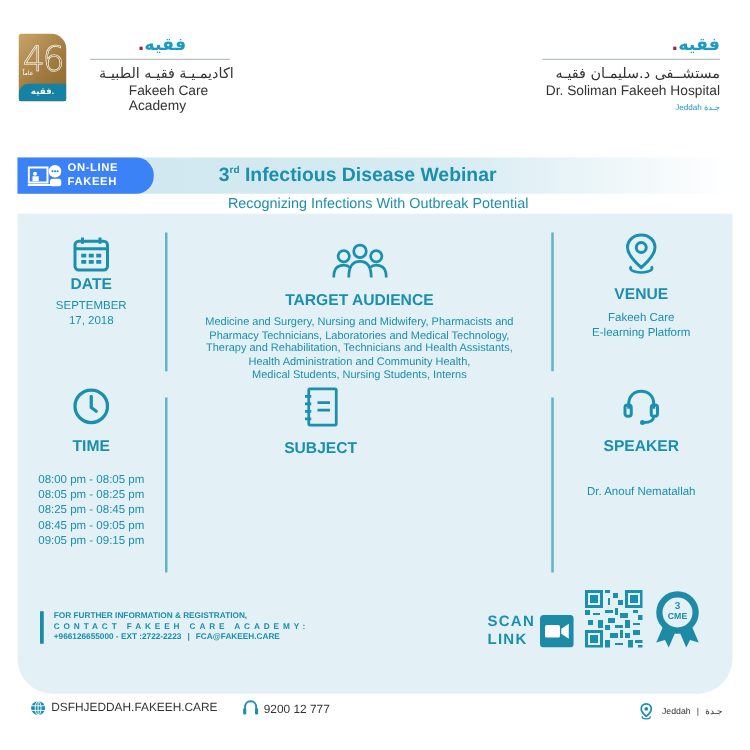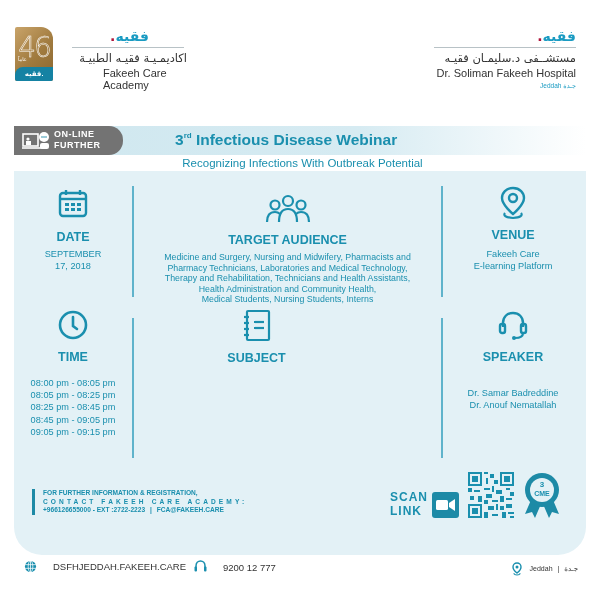--- a/index.html
+++ b/index.html
@@ -20,42 +20,42 @@
 
   .logo-ar { font-family: "DejaVu Sans", sans-serif; font-weight: bold; color: #1a9bc2; font-size: 14px; direction: rtl; }
   .logo-ar .dot { color: #b0153b; }
   .logo-rule { height: 1px; background: #b8c2c6; }
   .ar-line { font-family: "DejaVu Sans", sans-serif; font-size: 11.5px; color: #333; direction: rtl; }
   .en-line { font-family: "Liberation Sans", sans-serif; font-size: 11px; color: #333; }
 
   
   .header-bar { left: 14px; top: 126px; width: 572px; height: 29px;
     background: linear-gradient(90deg, #cfe7ef 0%, #d6ebf2 60%, #ffffff 100%); }
-  .online-pill { left: 14px; top: 126px; width: 109px; height: 29px; background: #737373;
+  .online-pill { left: 14px; top: 126px; width: 109px; height: 29px; background: #3b82f6;
     border-radius: 0 14px 14px 0; color: #fff; }
   .online-pill .txt { position: absolute; left: 40px; top: 3px; font-size: 9px; font-weight: bold; line-height: 11px; letter-spacing: 0.5px; }
   .title { left: 175px; top: 131px; font-size: 15.5px; font-weight: bold; color: #1a8fae; white-space: nowrap; }
   .title sup { font-size: 8px; vertical-align: 7px; }
   .subtitle { left: 0; width: 600px; top: 157px; text-align: center; font-size: 11.5px; color: #1a8fae; padding-left: 5px; }
 
   
   .panel { left: 14px; top: 171px; width: 572px; height: 384px; background: #e3f1f6; border-radius: 0 0 28px 28px; }
   .divider { width: 2px; background: #5fb3cb; }
 
   .col-title { font-weight: bold; font-size: 12.5px; color: #1a8fae; text-align: center; }
   .col-text { font-size: 9.2px; color: #1a8fae; text-align: center; line-height: 11px; }
   .icon svg { display: block; }
 
   .contact { left: 32px; top: 489px; font-size: 6.6px; font-weight: bold; color: #1a8fae; line-height: 8.5px; padding-left: 8px; border-left: 3px solid #1d8aa6; }
   .contact .spaced { letter-spacing: 3.1px; }
 
   .scan-txt { left: 390px; top: 490px; font-size: 12px; font-weight: bold; color: #1a8fae; line-height: 14px; letter-spacing: 1px; }
 
   
-  .foot-item { top: 560px; font-size: 9.5px; color: #333; display: flex; align-items: center; gap: 16px; }
+  .foot-item { top: 560px; font-size: 9.5px; color: #333; display: flex; align-items: center; gap: 4px; }
   .foot-item .ic { color: #1a8fae; }
   .foot-right { right: 22px; top: 562px; font-size: 7px; color: #333; display: flex; align-items: center; gap: 8px; }
 </style>
 </head>
 <body>
 
 <div class="abs badge46">
   <div class="num">46</div>
   <div class="years">عاماً</div>
   <div class="foot">فقيه.</div>
@@ -91,21 +91,21 @@
     <rect x="4" y="10" width="5" height="4" fill="#fff"></rect>
     <line x1="0" y1="17" x2="22" y2="17" stroke="#fff" stroke-width="1.6"></line>
     <circle cx="22" cy="6" r="5" fill="#fff"></circle>
     <circle cx="20" cy="6" r="0.8" fill="#1d8aa6"></circle>
       <circle cx="22" cy="6" r="0.8" fill="#1d8aa6"></circle>
       <circle cx="24" cy="6" r="0.8" fill="#1d8aa6"></circle>
     <rect x="18" y="12" width="9" height="6" rx="2" fill="#fff"></rect>
   </svg>
   <div class="txt">
     <div>ON-LINE</div>
-    <div>FURTHER</div>
+    <div>FAKEEH</div>
   </div>
 </div>
 <div class="abs title">
   <span>3</span><sup>rd</sup><span> Infectious Disease Webinar</span>
 </div>
 <div class="abs subtitle">Recognizing Infections With Outbreak Potential</div>
 
 <div class="abs panel"></div>
 
 <div class="abs divider" style="left:132px; top:186px; height:111px;"></div>
@@ -121,21 +121,21 @@
       <line x1="9" y1="2" x2="9" y2="7" stroke="#1a8fae" stroke-width="2.4"></line>
       <line x1="23" y1="2" x2="23" y2="7" stroke="#1a8fae" stroke-width="2.4"></line>
       <rect x="8" y="15" width="4" height="3" fill="#1a8fae"></rect>
         <rect x="14" y="15" width="4" height="3" fill="#1a8fae"></rect>
         <rect x="20" y="15" width="4" height="3" fill="#1a8fae"></rect>
       <rect x="8" y="20" width="4" height="3" fill="#1a8fae"></rect>
         <rect x="14" y="20" width="4" height="3" fill="#1a8fae"></rect>
         <rect x="20" y="20" width="4" height="3" fill="#1a8fae"></rect>
     </svg>
   </div>
-  <div class="col-title" style="margin-top:10px;">DATE</div>
+  <div class="col-title" style="margin-top:0;">DATE</div>
   <div class="col-text" style="margin-top:4px; line-height:12px;">
     <div>SEPTEMBER</div>
     <div>17, 2018</div>
   </div>
 </div>
 
 <div class="abs" style="left:134px; top:194px; width:307px;">
   <div class="icon" style="display:flex; justify-content:center;">
     <svg width="48" height="30" viewBox="0 0 48 30">
       <circle cx="24" cy="7" r="5" fill="none" stroke="#1a8fae" stroke-width="2.2"></circle>
@@ -208,21 +208,20 @@
     <svg width="32" height="32" viewBox="0 0 32 32">
       <path d="M6 18 V14 C6 8 10 4 16 4 C22 4 26 8 26 14 V18" fill="none" stroke="#1a8fae" stroke-width="2.4"></path>
       <rect x="3" y="15" width="5" height="9" rx="2" fill="none" stroke="#1a8fae" stroke-width="2.4"></rect>
       <rect x="24" y="15" width="5" height="9" rx="2" fill="none" stroke="#1a8fae" stroke-width="2.4"></rect>
       <path d="M26 24 C26 28 22 29 18 29" fill="none" stroke="#1a8fae" stroke-width="2.2"></path>
       <circle cx="17" cy="29" r="2" fill="#1a8fae"></circle>
     </svg>
   </div>
   <div class="col-title" style="margin-top:9px;">SPEAKER</div>
   <div class="col-text" style="margin-top:24px; line-height:11.5px;">
-    <div>Dr. Samar Badreddine</div>
     <div>Dr. Anouf Nematallah</div>
   </div>
 </div>
 
 <div class="abs contact">
   <div>FOR FURTHER INFORMATION &amp; REGISTRATION,</div>
   <div class="spaced">CONTACT FAKEEH CARE ACADEMY:</div>
   <div>
     <span>+966126655000 - EXT :2722-2223</span>
     <span style="margin:0 3px;">|</span>

